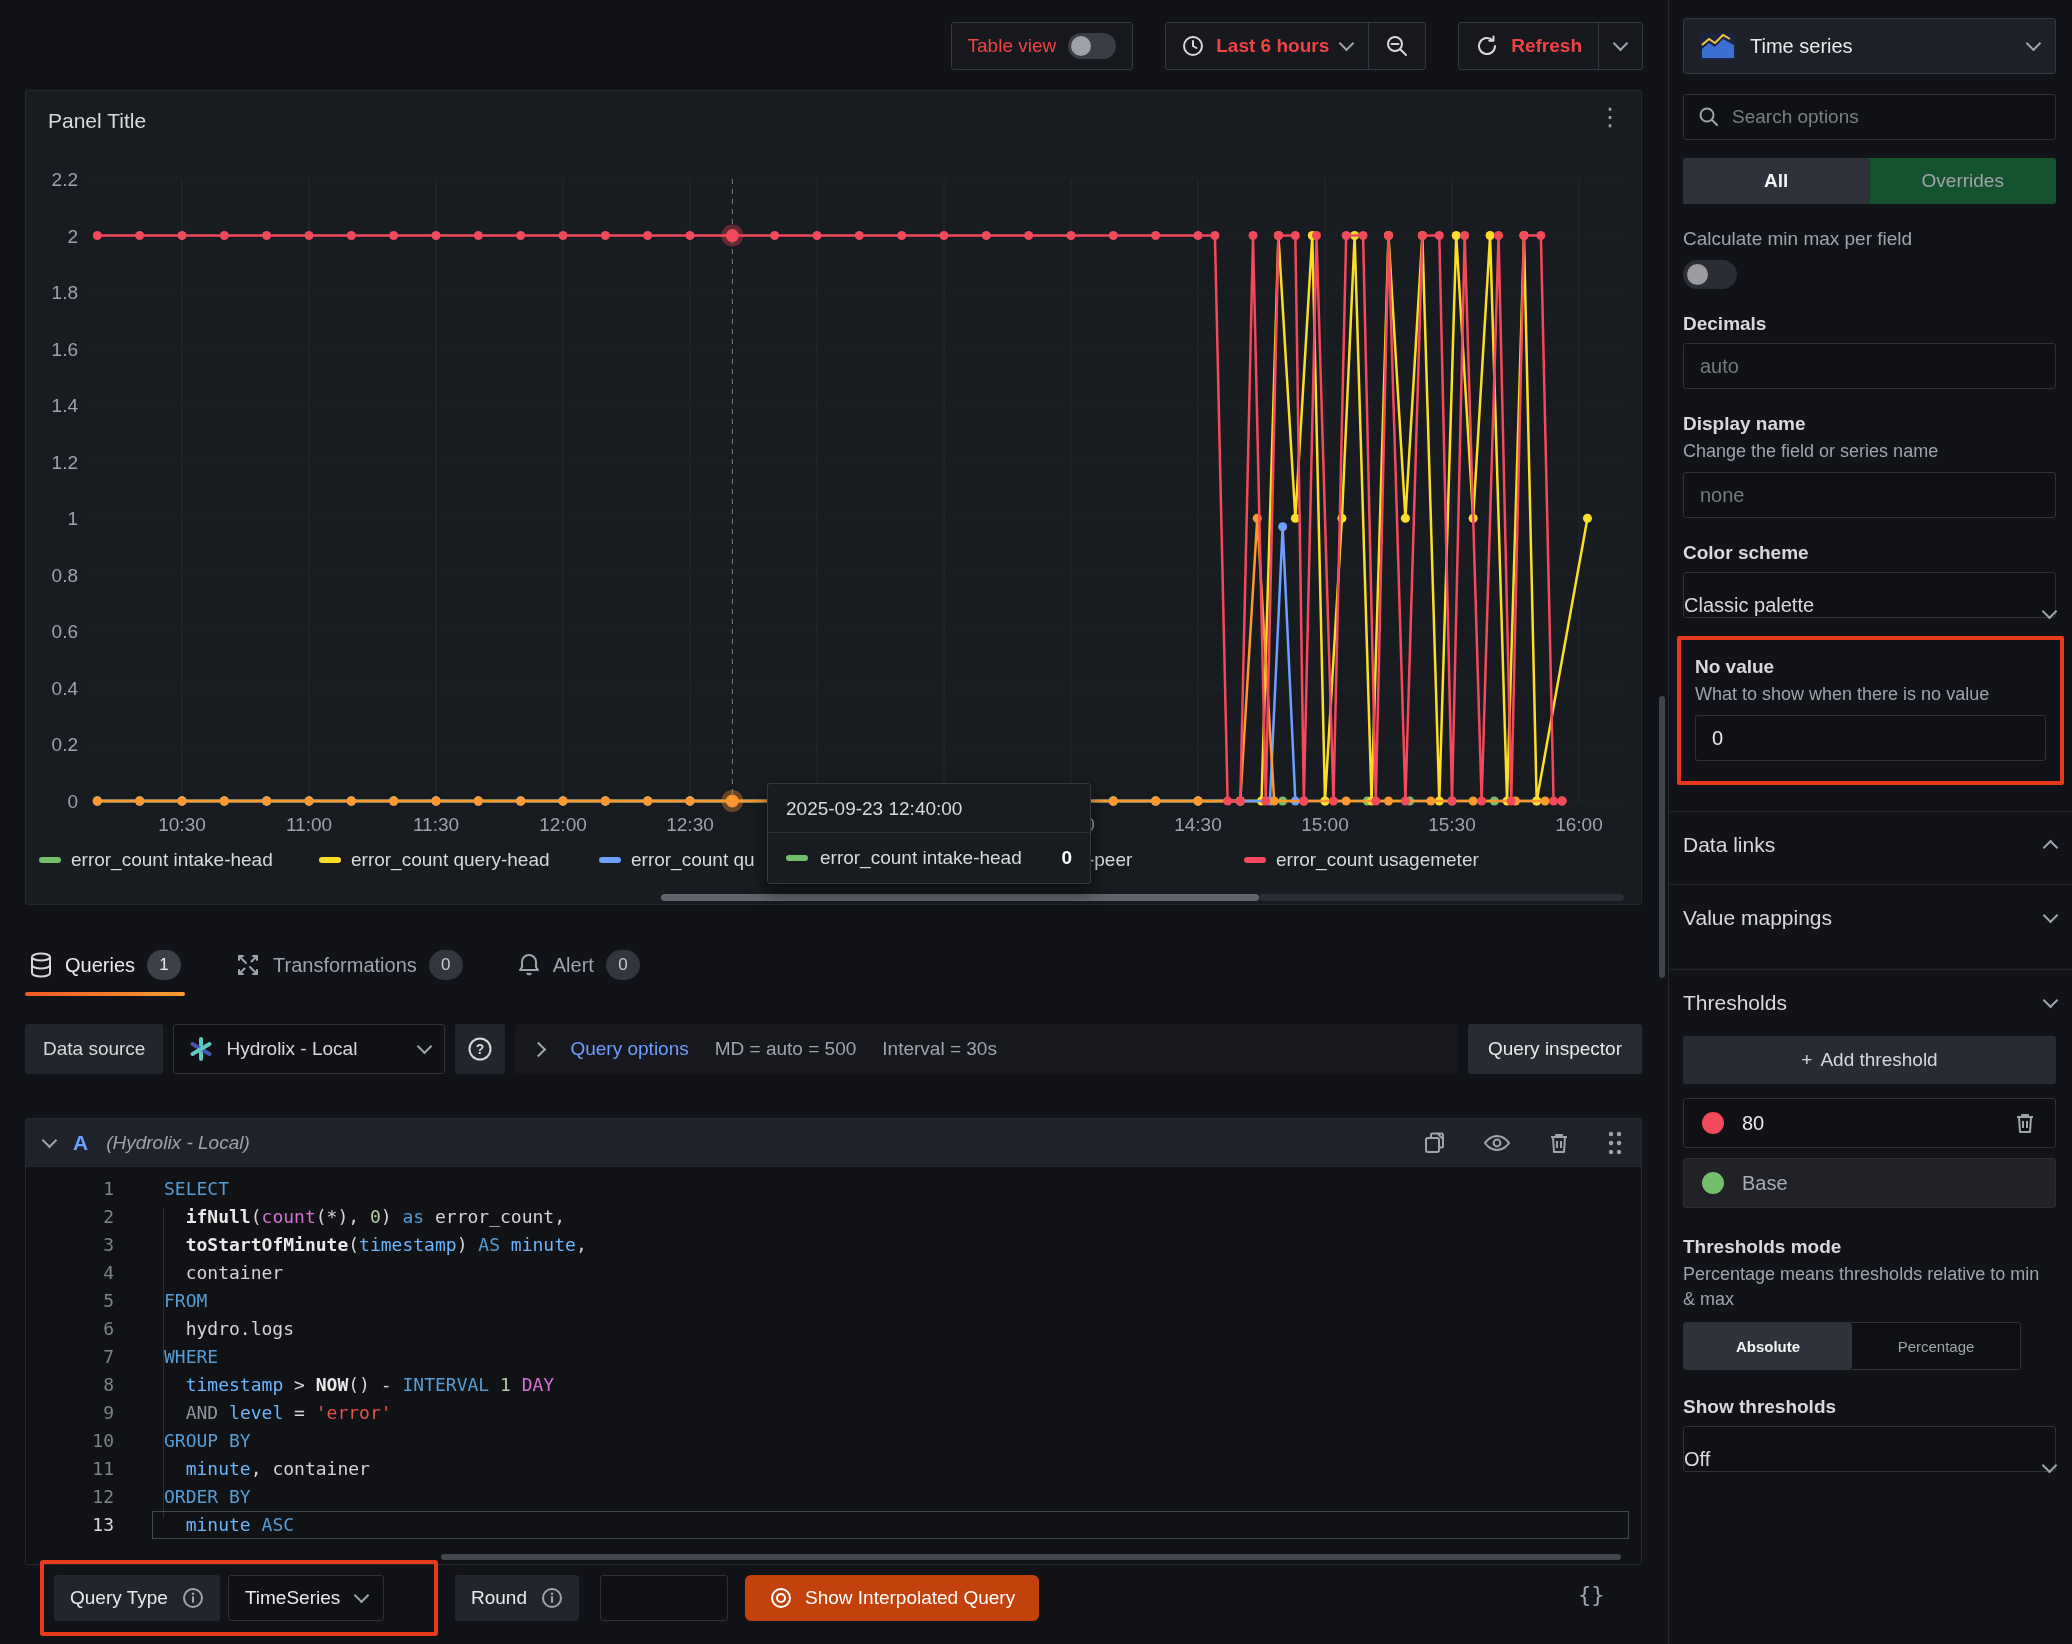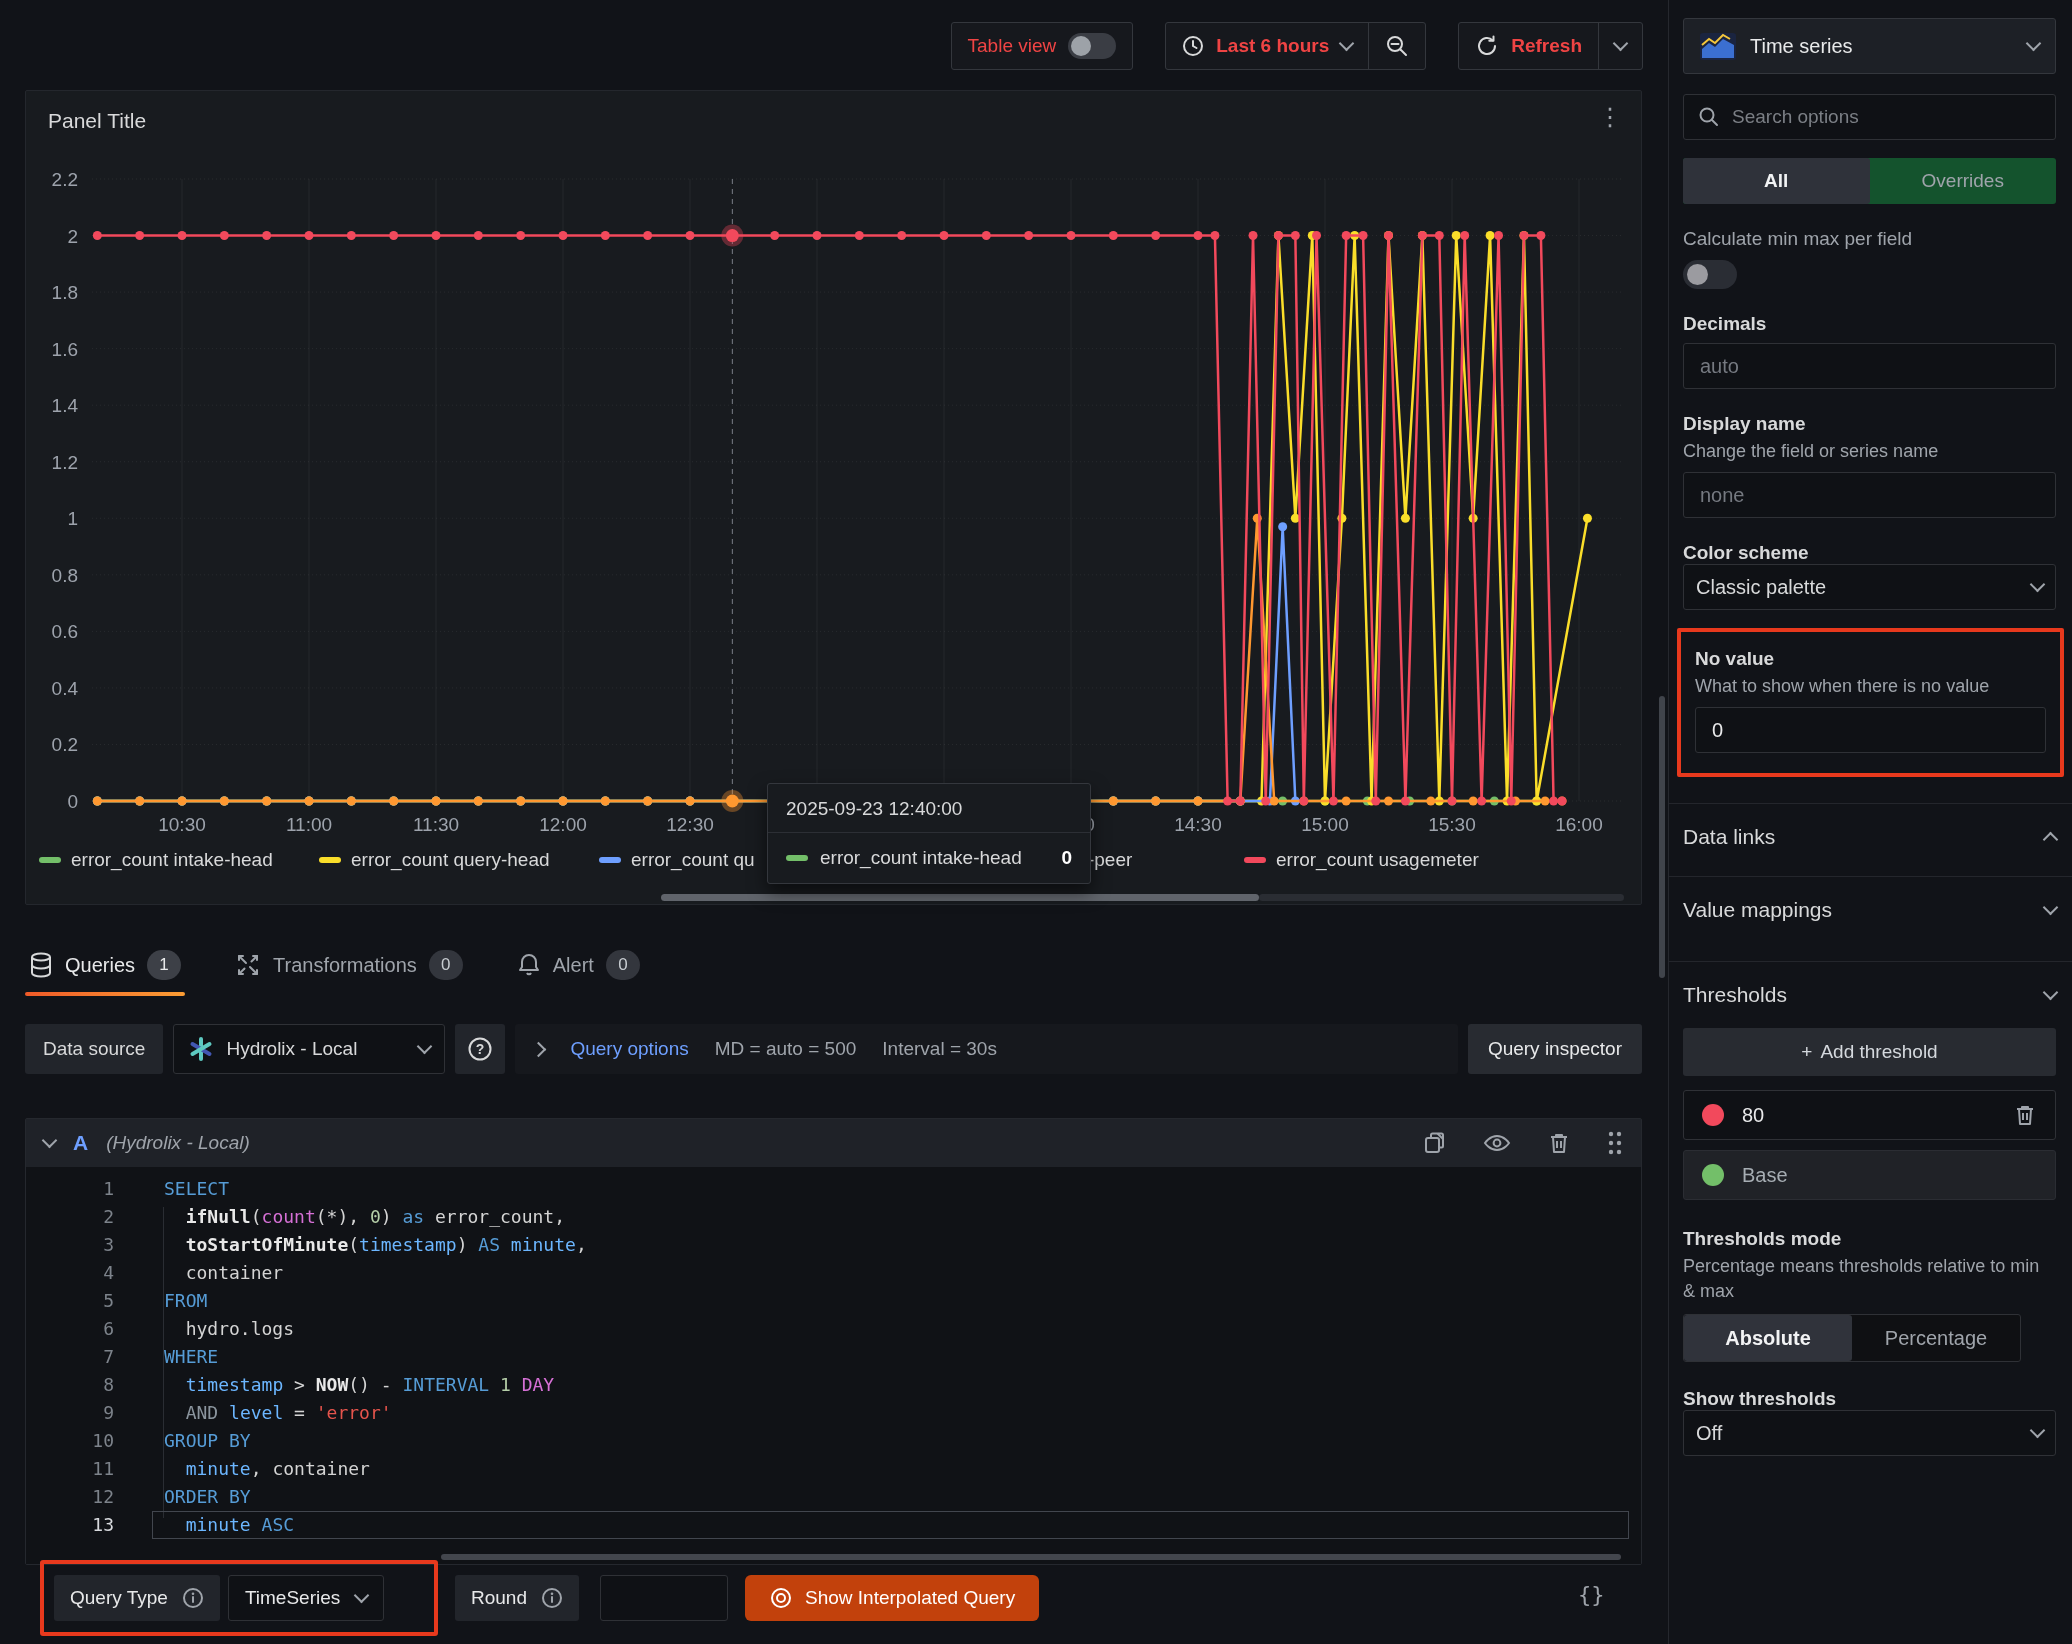--- a/index.html
+++ b/index.html
@@ -99,36 +99,36 @@
   .seg2 .seg { flex:1; display:flex; align-items:center; justify-content:center; font-size:19px; color:#9fa4ab; border-radius:3px; }
   .seg2 .seg.on { background:#2f323a; color:#f2f3f4; font-weight:bold; }
   .fld-label { margin-top:24px; font-size:19px; color:#9fa4ab; }
   .fld-title { margin-top:24px; font-size:19px; font-weight:bold; color:#d8d9da; }
   .fld-desc { margin-top:4px; font-size:18px; color:#9fa4ab; line-height:25px; }
   .sb-toggle { margin-top:10px; width:54px; height:29px; border-radius:15px; background:#2a2d34; position:relative; }
   .sb-toggle .knob { position:absolute; left:4px; top:4px; width:21px; height:21px; border-radius:50%; background:#9b9ba0; }
   .sb-input { margin-top:8px; height:46px; display:flex; align-items:center; padding:0 16px; background:#0f1115; border:1px solid #2f3136; border-radius:3px; font-size:20px; }
   .sb-input.ph { color:#757980; }
   .sb-input.val { color:#e8e9ea; }
-  .sb-select { height:46px; display:flex; align-items:center; padding:0 12px; background:#0f1115; border:1px solid #2f3136; border-radius:3px; font-size:20px; color:#d8d9da; }
+  .sb-select { margin-top:8px; height:46px; display:flex; align-items:flex-end; padding:0 0; background:#0f1115; border:1px solid #2f3136; border-radius:3px; font-size:20px; color:#d8d9da; }
   .sb-select .chev { margin-left:auto; }
   .nv-box { margin:18px -8px 0 -6px; border:4px solid #e8391d; border-radius:2px; padding:12px 14px 20px; }
   .nv-box .fld-title { margin-top:4px; }
   .sb-divider { height:1px; background:#24262c; margin:26px -16px 0 -14px; }
   .sb-section { height:66px; display:flex; align-items:center; justify-content:space-between; }
   .sb-section .stitle { font-size:21px; font-weight:500; color:#d8d9da; }
   .sb-btn { height:48px; display:flex; align-items:center; justify-content:center; gap:8px; background:#282b31; border-radius:3px; font-size:19px; font-weight:500; color:#d5d9de; }
   .sb-btn.mb { margin-bottom:26px; }
   .thr-row { margin-top:14px; height:50px; display:flex; align-items:center; gap:18px; padding:0 18px; border-radius:3px; font-size:20px; }
   .thr-row.input { background:#0f1115; border:1px solid #2f3136; color:#e8e9ea; }
   .thr-row.base { background:#202227; border:1px solid #2b2d33; color:#a6adb3; margin-top:10px; }
   .dot { width:22px; height:22px; border-radius:50%; }
   .thr-trash { margin-left:auto; }
   .segAP { margin-top:10px; width:338px; height:48px; display:flex; background:#0f1013; border:1px solid #2f3136; border-radius:3px; }
-  .segAP .seg { flex:1; display:flex; align-items:center; justify-content:center; font-size:20px; color:#9fa4ab; border-radius:3px; }
+  .segAP .seg { flex:1; display:flex; align-items:center; justify-content:center; font-size:15px; color:#9fa4ab; border-radius:3px; }
   .segAP .seg.on { background:#30333b; color:#f2f3f4; font-weight:bold; }
 </style>
 </head>
 <body>
 
 <div id="stage">
 
   <div class="toolbar">
     <div class="tb-box">
       <div class="tb-seg">

